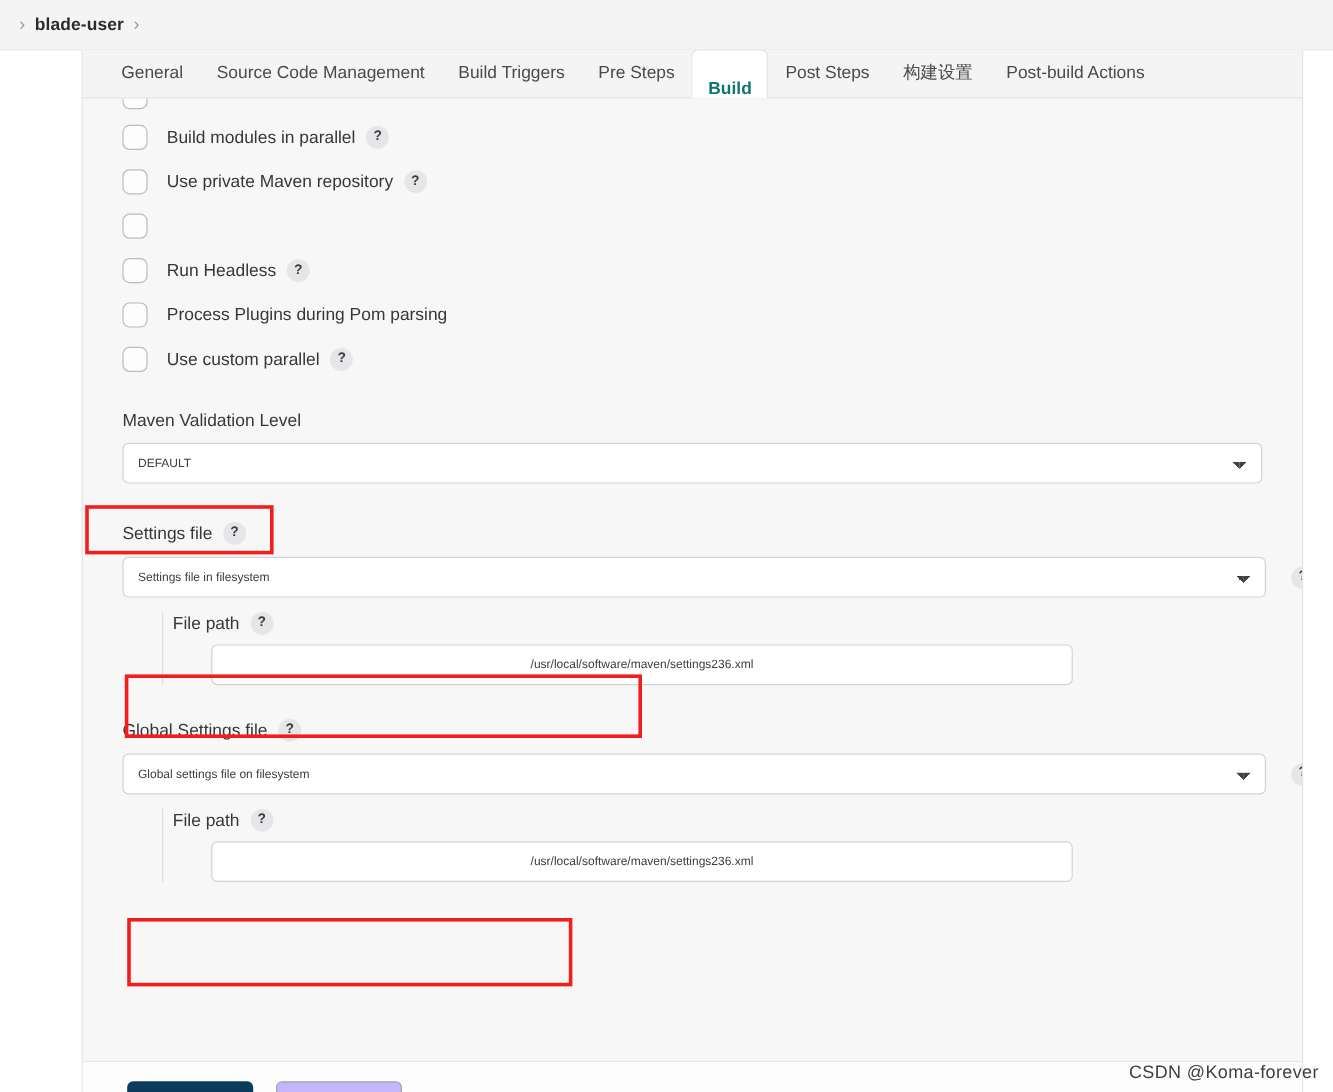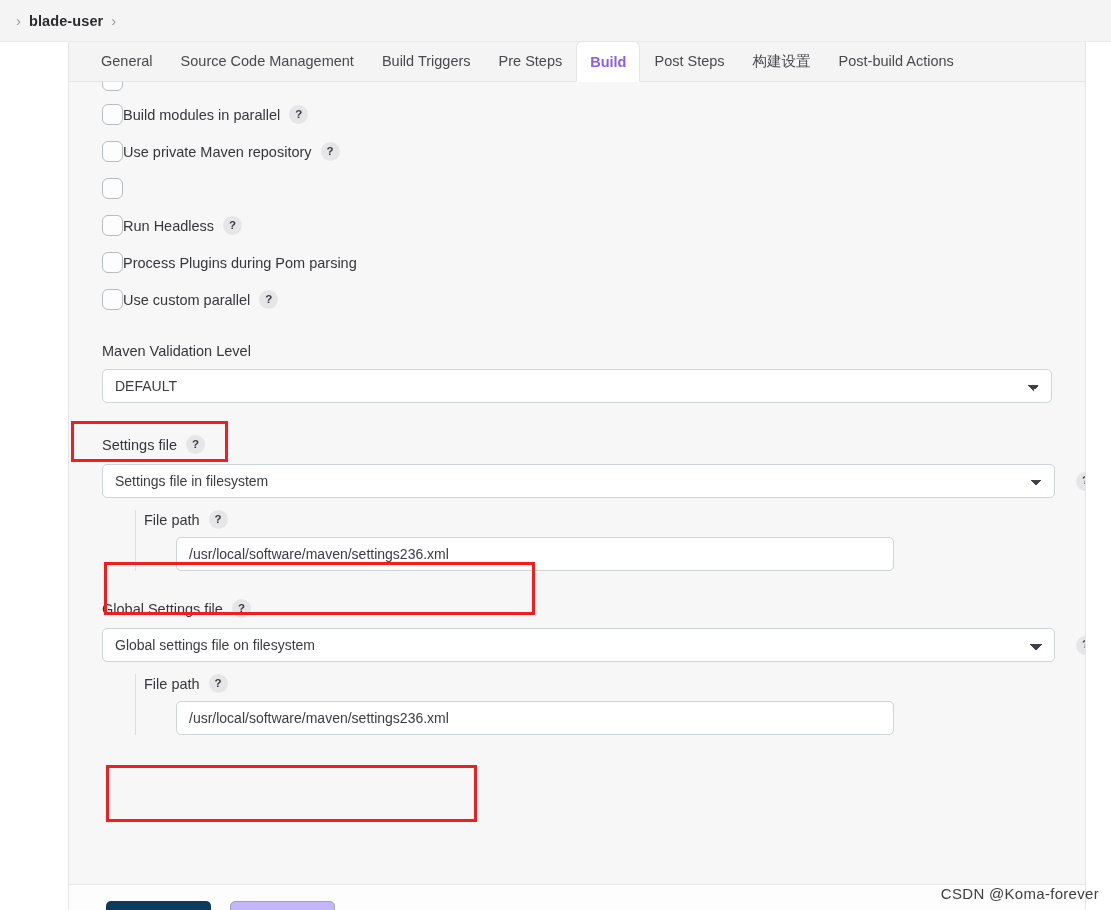--- a/index.html
+++ b/index.html
@@ -73,29 +73,29 @@
     padding: 0 14px;
     height: 40px;
     line-height: 40px;
     white-space: nowrap;
     cursor: pointer;
     box-sizing: border-box;
   }
   .tab:first-child { margin-left: 18px; }
   .tab.active {
     background: #ffffff;
-    color: #8b5cf6;
+    color: #0f766e;
     font-weight: 700;
     border-radius: 6px 6px 0 0;
     border: 1px solid #e3e5e6;
     border-bottom: 1px solid #ffffff;
     height: 41px;
     line-height: 40px;
     margin-bottom: -1px;
-    padding: 0 13px;
+    padding: 12px 13px;
   }
 
   
   #form-body {
     position: absolute;
     left: 0;
     top: 40px;
     width: 100%;
     height: 755px;
     box-sizing: border-box;
@@ -123,21 +123,21 @@
     border: 1.6px solid #b6bcc0;
     border-radius: 6px;
     background: #fdfdfd;
     box-sizing: border-box;
     flex: 0 0 auto;
     cursor: pointer;
   }
   .cbox-label {
     font-size: 14.5px;
     color: #36363b;
-    margin-left: 0;
+    margin-left: 16px;
     white-space: nowrap;
   }
   .help {
     display: inline-flex;
     align-items: center;
     justify-content: center;
     width: 19px;
     height: 19px;
     border-radius: 50%;
     background: #e6e6e8;
@@ -159,21 +159,21 @@
 
   .section { margin-top: 22px; }
 
   select.control, input.control {
     width: 100%;
     height: 34px;
     border: 1px solid #cfd4d7;
     border-radius: 5px;
     background: #ffffff;
     font-family: "Liberation Sans", sans-serif;
-    font-size: 14px;
+    font-size: 10px;
     color: #3c3c41;
     padding: 0 12px;
     box-sizing: border-box;
     outline: none;
     -webkit-appearance: none;
     appearance: none;
   }
   select.control {
     background-image:
       linear-gradient(45deg, transparent 50%, #41414a 50%),
@@ -195,21 +195,21 @@
   .row-with-help .control-wrap { flex: 0 0 953px; }
 
   
   .nested {
     margin-left: 33px;
     padding-left: 8px;
     border-left: 1.5px solid #dcdee0;
     margin-top: 12px;
   }
   .nested .ctl-indent { margin-left: 32px; margin-top: 8px; }
-  .nested input.control { width: 718px; }
+  .nested input.control { width: 718px; text-align: center; }
 
   
   .redbox {
     position: absolute;
     border: 3px solid #f21e1e;
     box-sizing: border-box;
     pointer-events: none;
     z-index: 30;
   }
 

